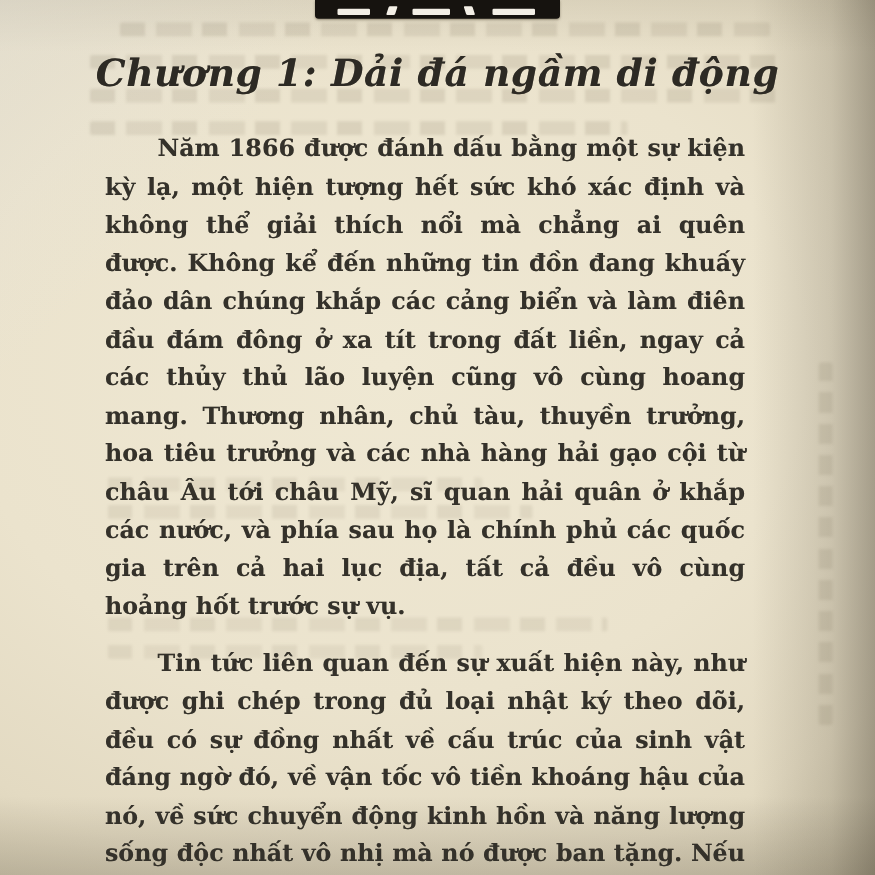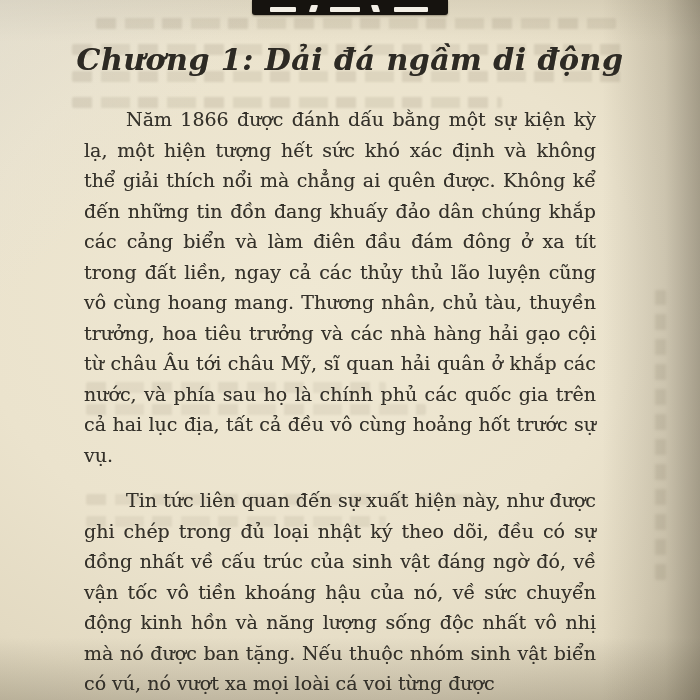--- a/index.html
+++ b/index.html
@@ -78,20 +78,21 @@
     z-index: 4;
     color: #34312a;
     font-size: 19px;
     line-height: 30.5px;
     text-align: justify;
     text-shadow: 0 0 0.4px rgba(52,49,42,0.4);
   }
   .body-text p {
     margin: 0 16px 15px 0;
     text-indent: 42px;
+    font-weight: bold;
   }
 
   
   .bleed {
     position: absolute;
     height: 11px;
     border-radius: 2px;
     filter: blur(1.3px);
     opacity: 0.5;
     background: repeating-linear-gradient(

